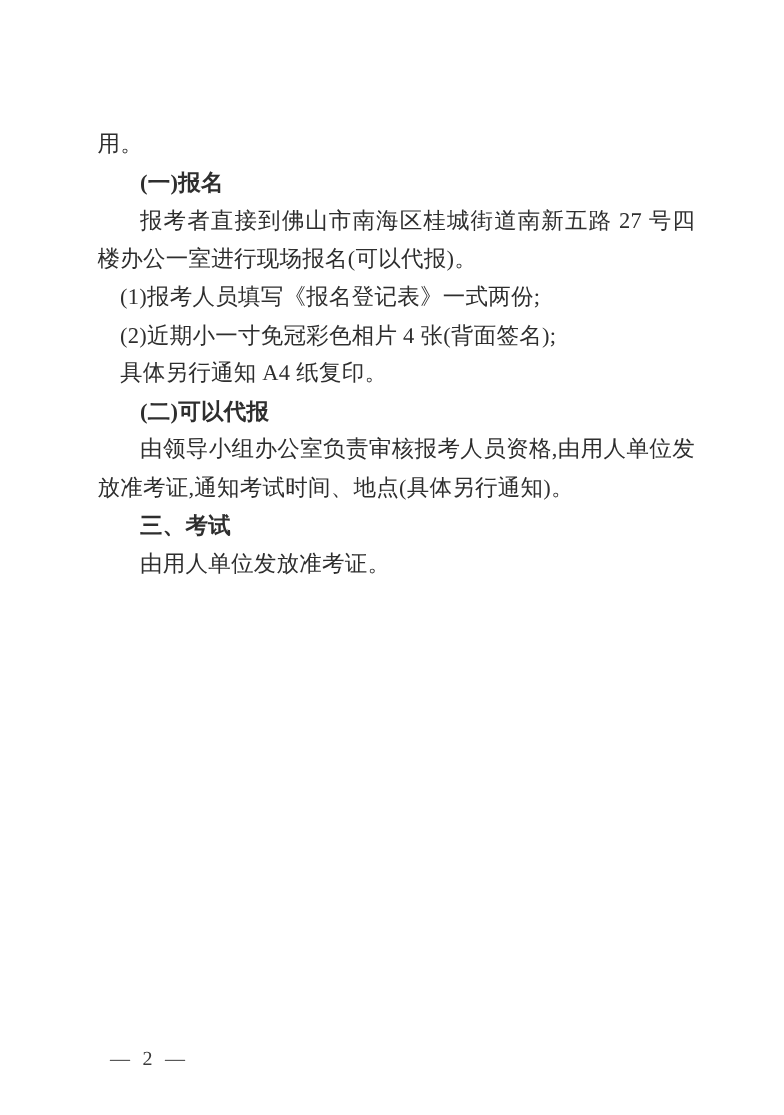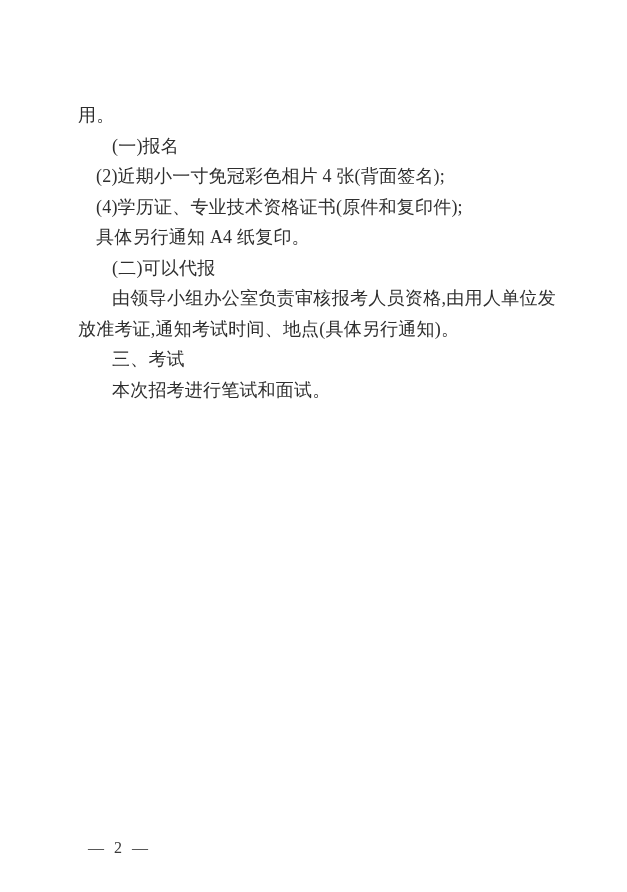--- a/index.html
+++ b/index.html
@@ -35,43 +35,44 @@
     text-indent: 0;
   }
   p.body {
     text-indent: 34px;
   }
   p.item {
     text-indent: 18px;
   }
   p.h2 {
     text-indent: 34px;
-    font-weight: normal;
+    font-weight: bold;
   }
   .footer {
     position: absolute;
     left: 88px;
     top: 839px;
     font-size: 16px;
     letter-spacing: 3px;
     color: #3a3a3a;
   }
 </style>
 </head>
 <body>
 
 <div class="page">
   <div class="content">
     <p class="cont">用。</p>
     <p class="h2">(一)报名</p>
+    <p class="body">报考者直接到佛山市南海区桂城街道南新五路 27 号四楼办公一室进行现场报名(可以代报)。</p>
+    <p class="item">(1)报考人员填写《报名登记表》一式两份;</p>
     <p class="item">(2)近期小一寸免冠彩色相片 4 张(背面签名);</p>
-    <p class="item">(4)学历证、专业技术资格证书(原件和复印件);</p>
     <p class="item">具体另行通知 A4 纸复印。</p>
     <p class="h2">(二)可以代报</p>
     <p class="body">由领导小组办公室负责审核报考人员资格,由用人单位发放准考证,通知考试时间、地点(具体另行通知)。</p>
     <p class="h2">三、考试</p>
-    <p class="body">本次招考进行笔试和面试。</p>
+    <p class="body">由用人单位发放准考证。</p>
   </div>
 
   <div class="footer">
     <span>— 2 —</span>
   </div>
 </div>
 
 </body></html>

